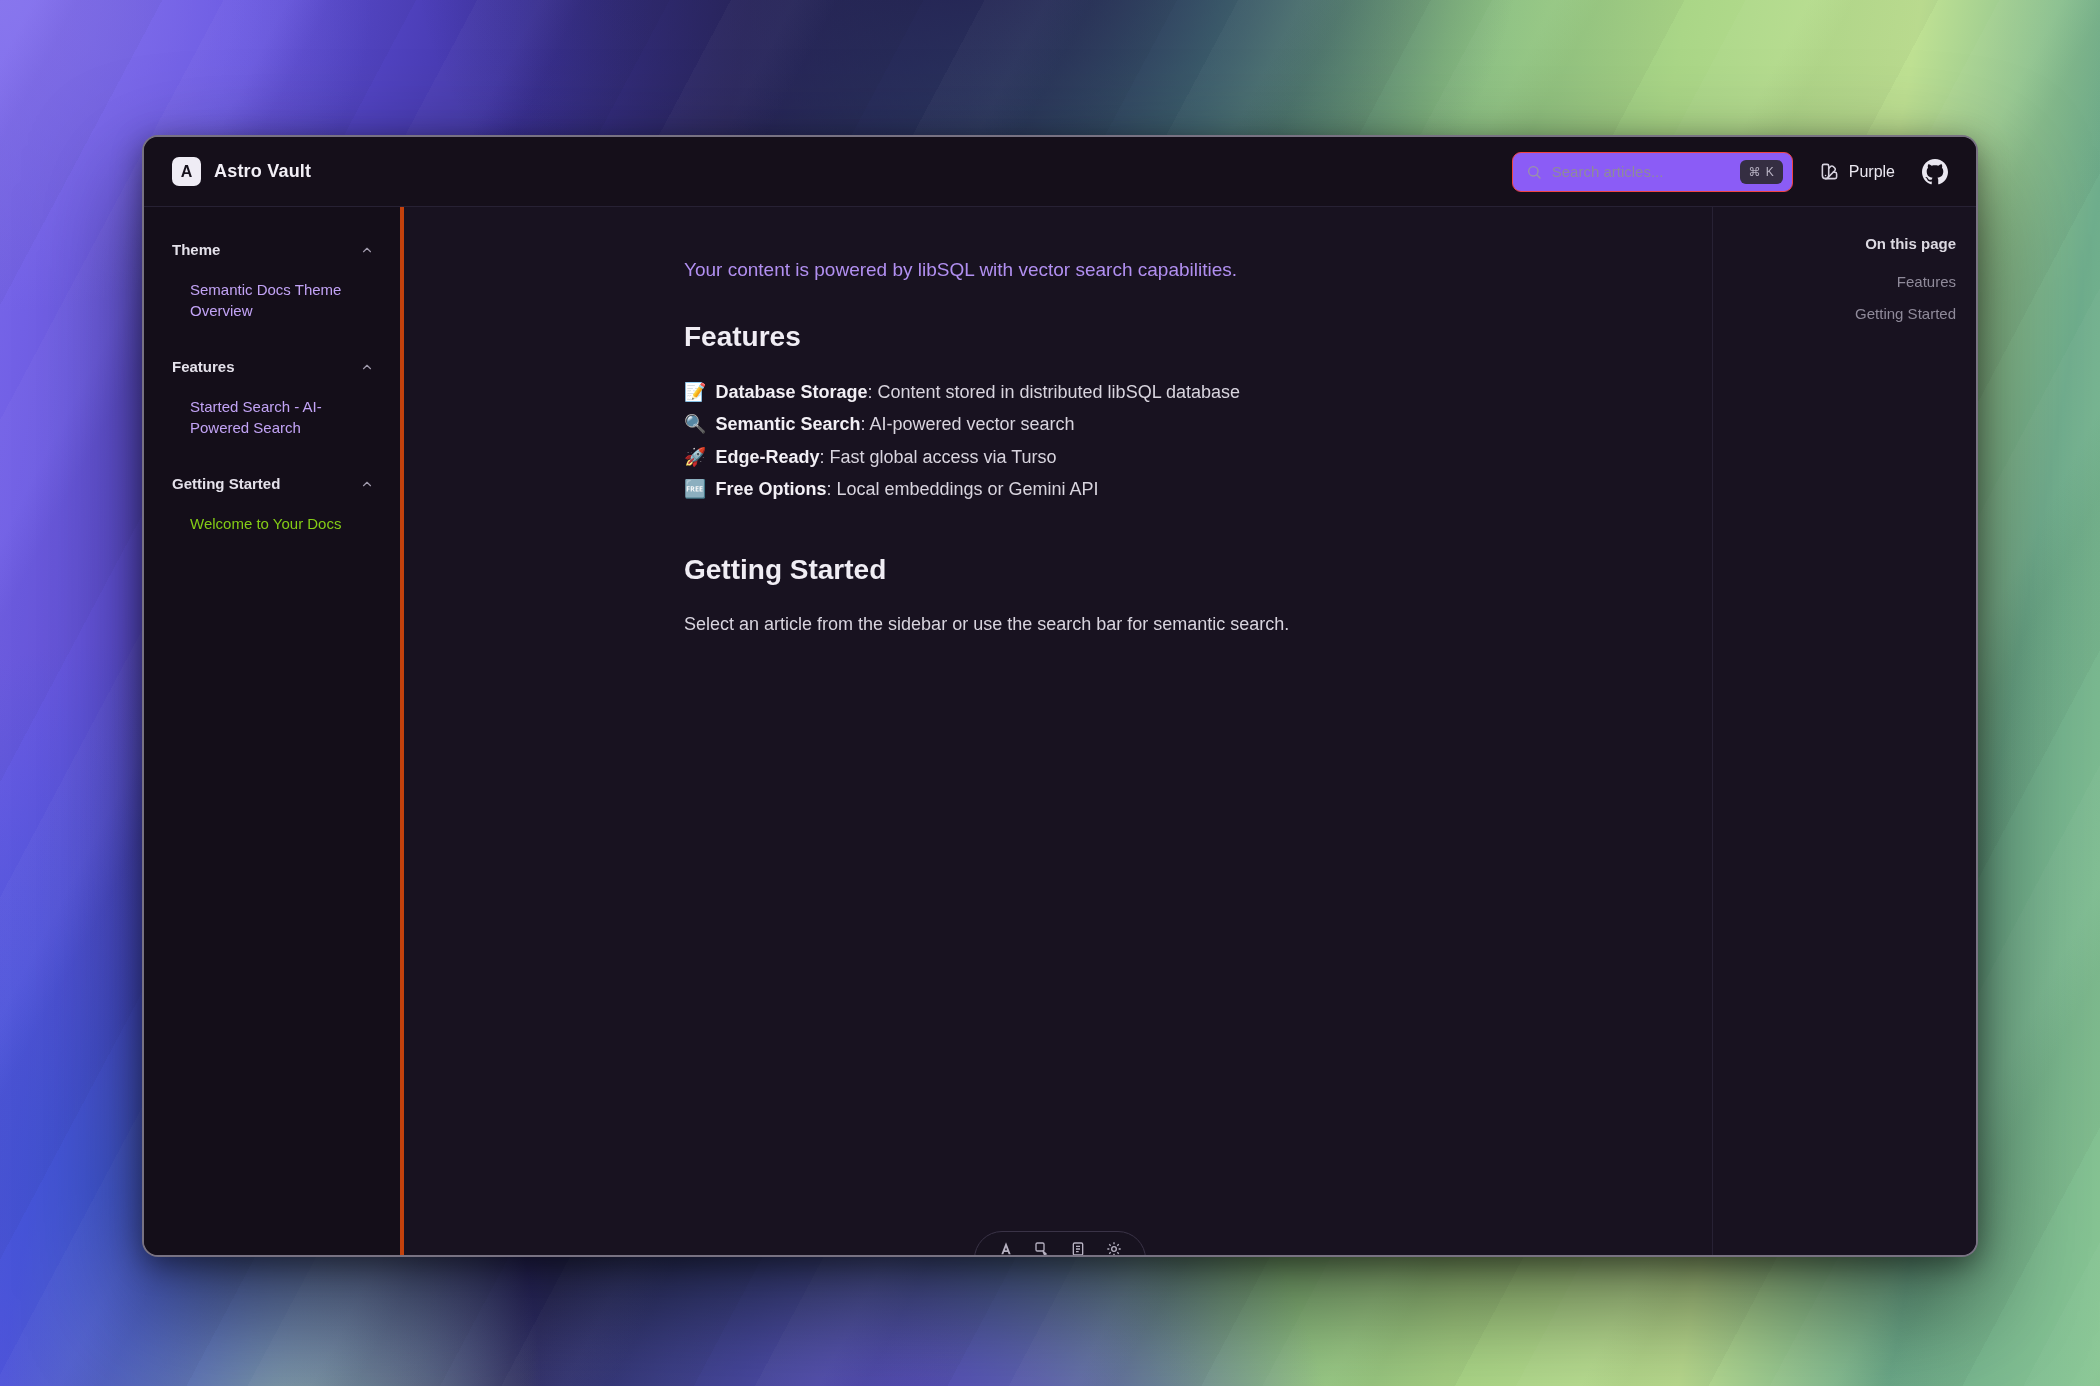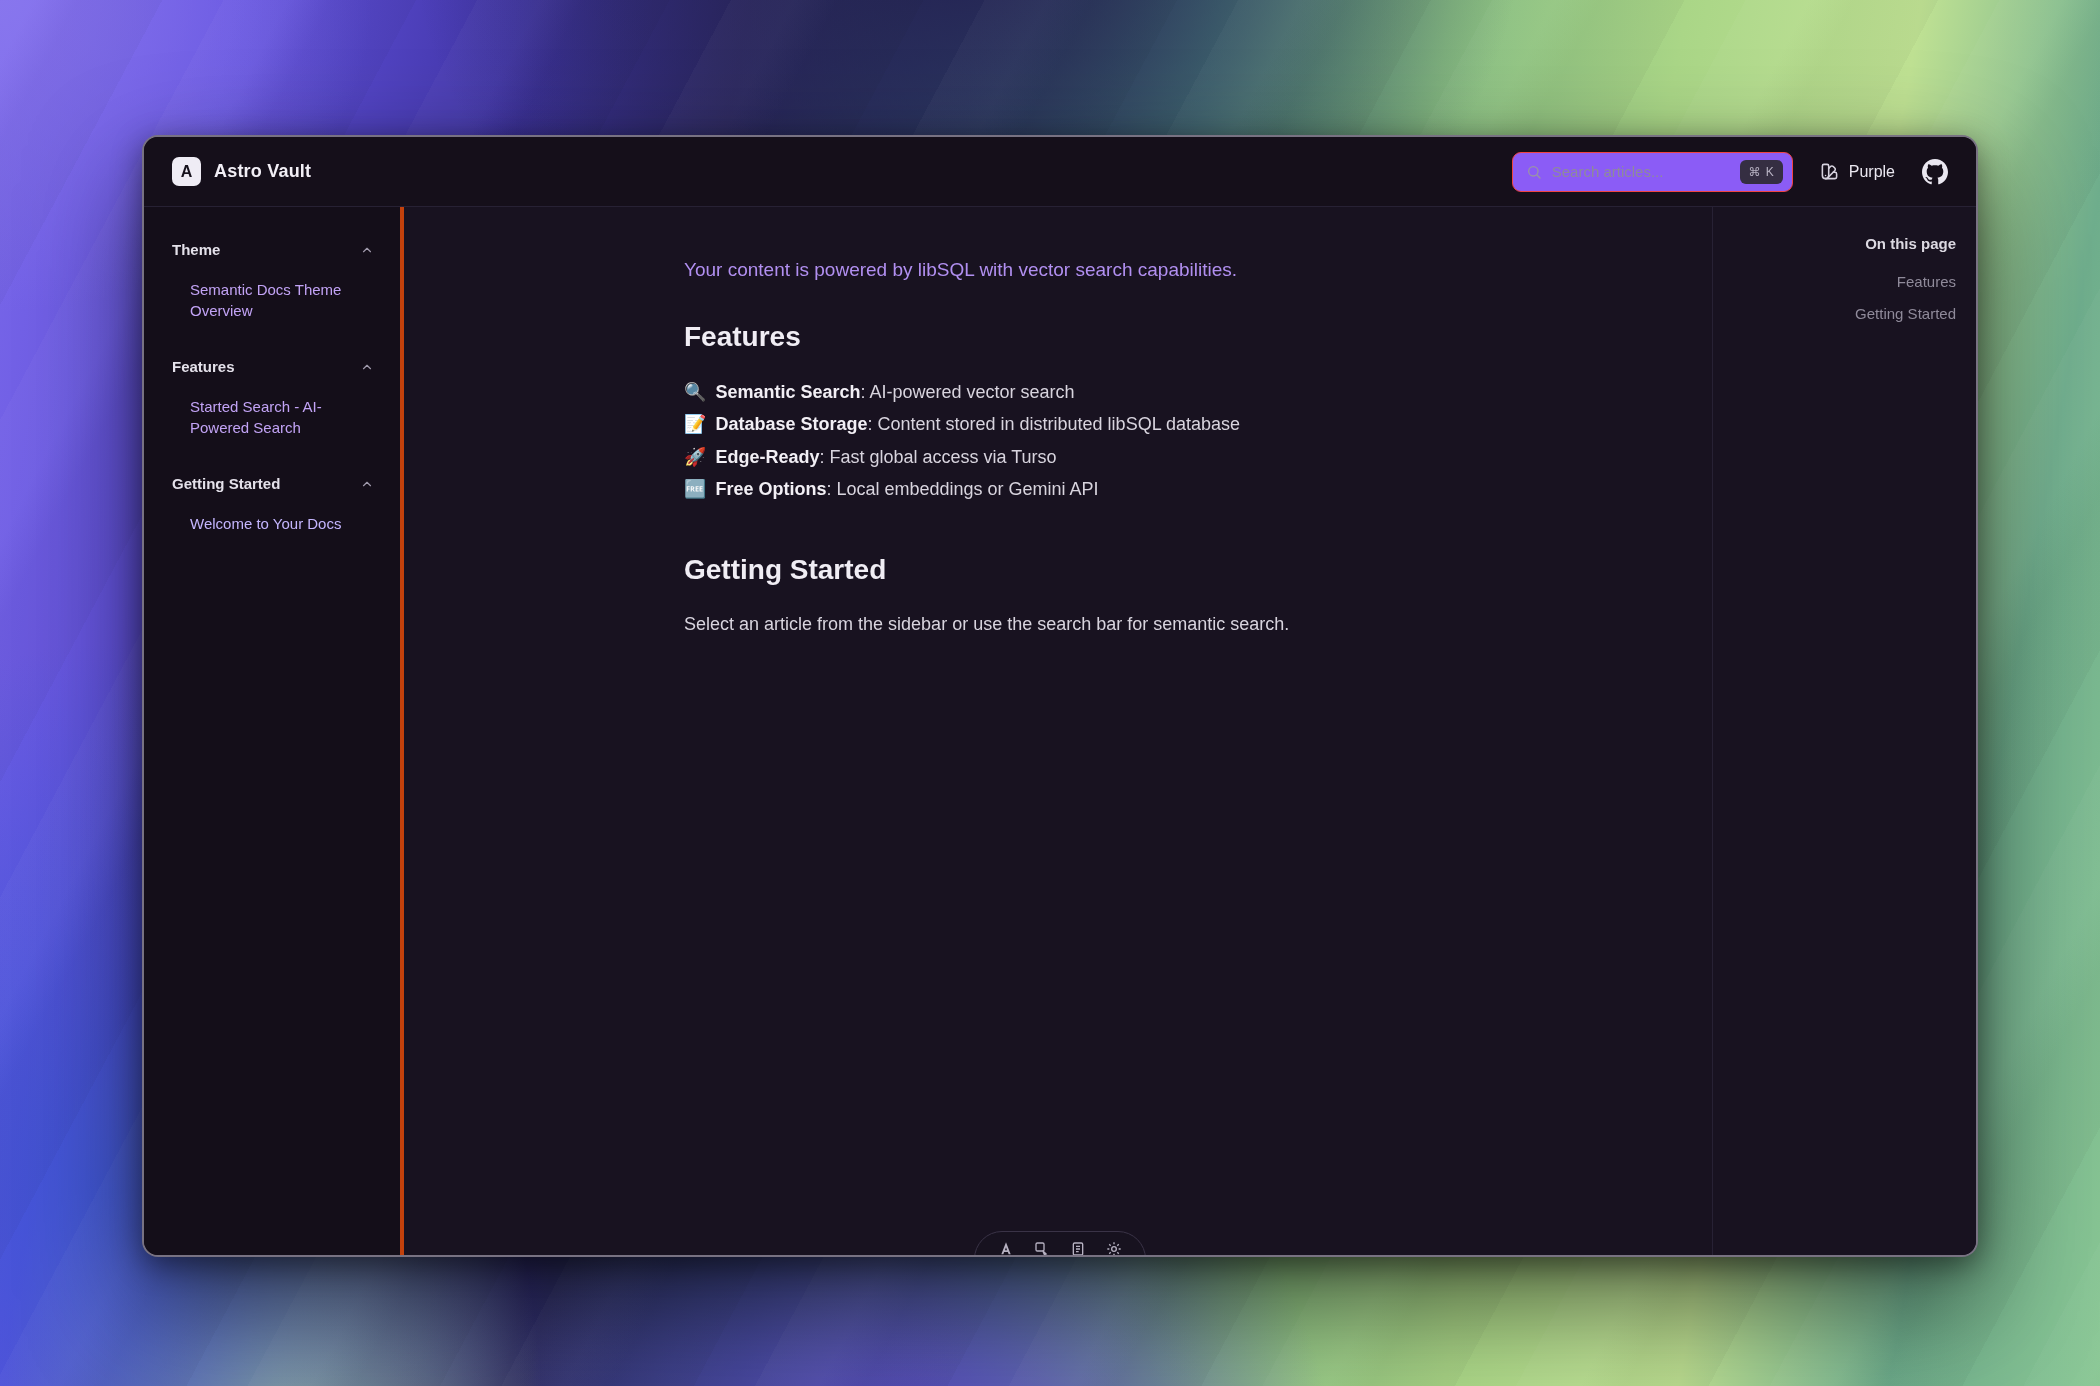--- a/index.html
+++ b/index.html
@@ -74,21 +74,21 @@
   .nav-section-header {
     display:flex; align-items:center; justify-content:space-between;
     color:#e4e1ea; font-size:15px; font-weight:700; cursor:pointer; margin-bottom:21px;
   }
   .nav-section-header svg { color:#a09aac; }
   .nav-links a {
     display:block; padding-left:18px; margin-bottom:10px; text-decoration:none;
     font-size:15px; line-height:1.4;
   }
   .link-purple { color:#c2a3f5; }
-  .link-muted  { color:#c4b5fd; }
+  .link-muted  { color:#84cc16; }
 
   
   .main { flex:1; min-width:0; background:#181220; padding:30px 40px 0; overflow:hidden; }
   .prose { max-width:748px; margin:0 auto; }
   .prose h1 { color:#f5f3f8; font-size:40px; font-weight:800; letter-spacing:-.5px; }
   .intro { margin-top:22px; font-size:19px; color:#b18ff0; }
   .prose h2 { color:#f0edf4; font-size:28px; font-weight:700; margin-top:40px; }
   .prose h2.gs { margin-top:52px; }
   .features-list { margin-top:28px; }
   .feature { font-size:18px; color:#d8d4de; margin-bottom:9px; line-height:1.3; }
@@ -192,24 +192,24 @@
 
     </nav>
 
     <main class="main">
       <article class="prose">
         <p class="intro">Your content is powered by libSQL with vector search capabilities.</p>
 
         <h2>Features</h2>
         <div class="features-list">
           <p class="feature">
+            <span class="emoji">📝</span><strong>Database Storage</strong><span>: Content stored in distributed libSQL database</span>
+          </p>
+          <p class="feature">
             <span class="emoji">🔍</span><strong>Semantic Search</strong><span>: AI-powered vector search</span>
-          </p>
-          <p class="feature">
-            <span class="emoji">📝</span><strong>Database Storage</strong><span>: Content stored in distributed libSQL database</span>
           </p>
           <p class="feature">
             <span class="emoji">🚀</span><strong>Edge-Ready</strong><span>: Fast global access via Turso</span>
           </p>
           <p class="feature">
             <span class="emoji">🆓</span><strong>Free Options</strong><span>: Local embeddings or Gemini API</span>
           </p>
         </div>
 
         <h2 class="gs">Getting Started</h2>

